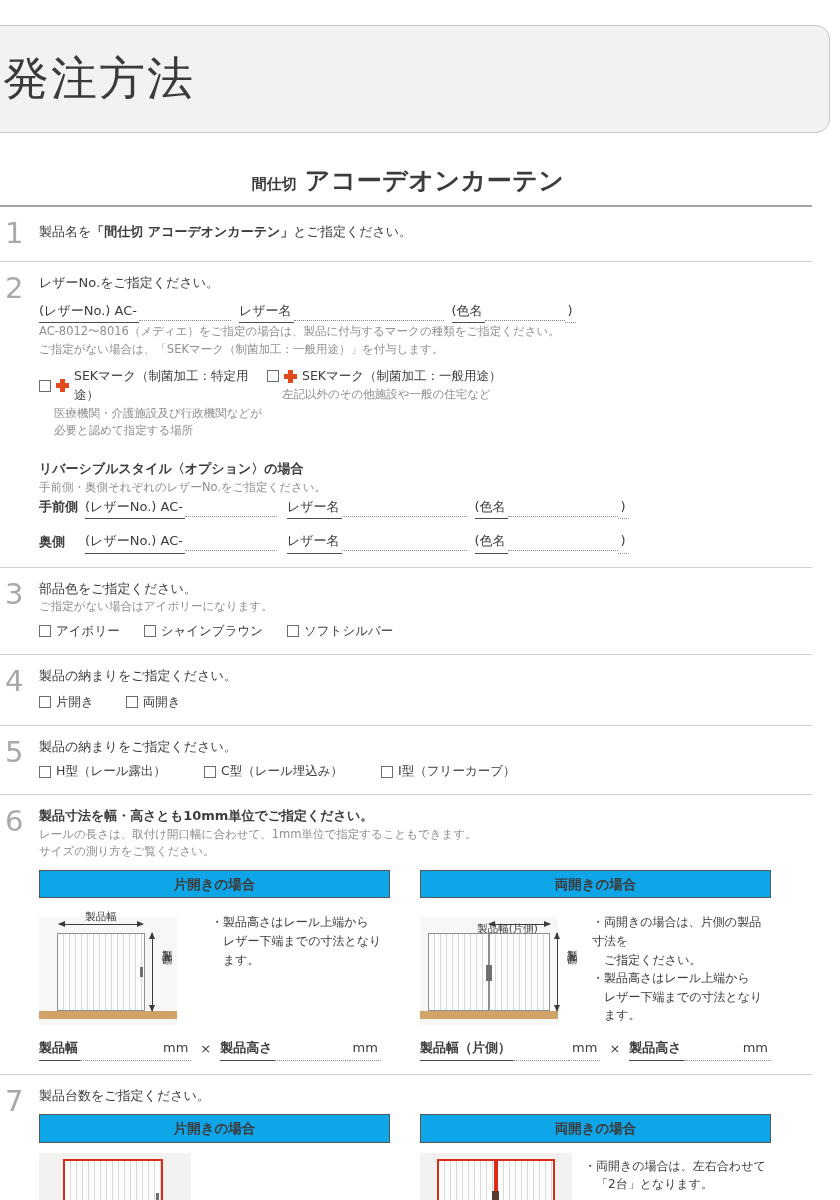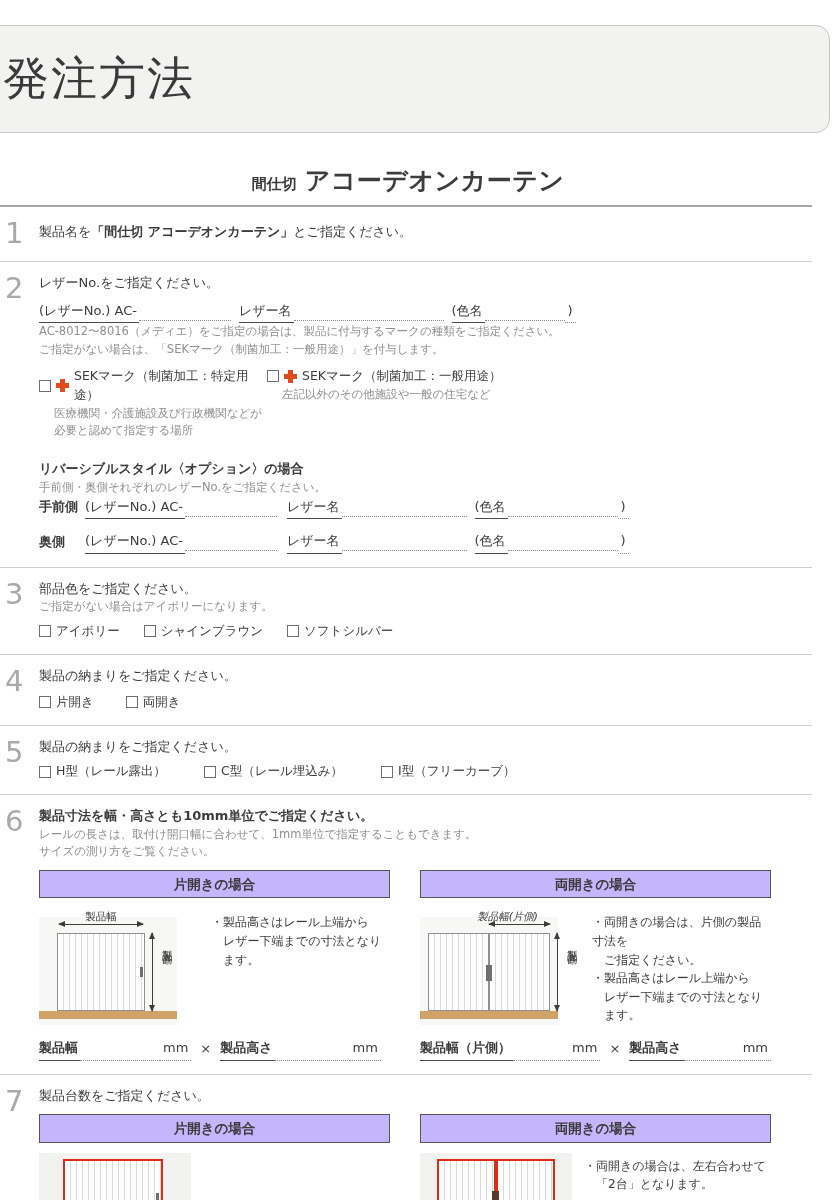--- a/index.html
+++ b/index.html
@@ -41,21 +41,21 @@
   .cb-row{display:flex;}
   .cb{display:flex;align-items:center;font-size:12.5px;}
   .box{width:10px;height:10px;border:1px solid #6e6e6e;flex:none;margin-right:5px;background:#fff;}
   .sek{position:relative;width:13px;height:13px;flex:none;margin-right:5px;}
   .sek::before{content:"";position:absolute;left:4px;top:0;width:5px;height:13px;background:#e04a1c;}
   .sek::after{content:"";position:absolute;left:0;top:4px;width:13px;height:5px;background:#e04a1c;}
   .cb-desc{margin-left:15px;}
   
   .twocol{display:flex;gap:30px;margin-top:9px;}
   .col{width:351px;flex:none;position:relative;}
-  .boxtitle{border:1px solid #555;text-align:center;font-weight:bold;font-size:13.5px;padding:3px 8px;background:#c4b5fd;}
+  .boxtitle{border:1px solid #555;text-align:center;font-weight:bold;font-size:13.5px;padding:3px 8px;background:#0ea5e9;}
   .dn{display:flex;gap:12px;margin-top:11px;}
   .dnotes{font-size:12px;line-height:1.55;padding-top:4px;}
   .note-indent{padding-left:12px;}
   
   .diag{position:relative;width:160px;height:116px;flex:none;}
   .panel{position:absolute;left:0;top:8px;right:22px;bottom:0;background:#f7f7f5;}
   .panel-full{position:absolute;inset:0;background:#f2f2f0;}
   .floor{position:absolute;height:8px;background:#d2a368;}
   .curtain{
     position:absolute;box-sizing:border-box;
@@ -278,21 +278,21 @@
 
         <div class="col">
           <div class="boxtitle">両開きの場合</div>
           <div class="dn">
             <div class="diag">
               <div class="panel"></div>
               <div class="floor" style="left:0;right:22px;bottom:6px;"></div>
               <div class="curtain" style="left:8px;top:24px;width:61px;height:78px;"></div>
               <div class="curtain" style="left:69px;top:24px;width:61px;height:78px;"></div>
               <div class="handle" style="left:66px;top:56px;width:6px;height:16px;"></div>
-              <div class="wlabel" style="left:40px;top:0;width:95px;font-style:italic;">製品幅(片側)</div>
+              <div class="wlabel" style="left:40px;top:12px;width:95px;">製品幅(片側)</div>
               <div class="arrow-h" style="left:69px;top:15px;width:61px;"></div>
               <div class="arrow-v" style="left:137px;top:24px;height:78px;"></div>
               <div class="vlabel" style="left:144px;top:32px;">製品高さ</div>
             </div>
             <div class="dnotes">
               <div>・両開きの場合は、片側の製品寸法を</div>
               <div class="note-indent">ご指定ください。</div>
               <div>・製品高さはレール上端から</div>
               <div class="note-indent">レザー下端までの寸法となります。</div>
             </div>

